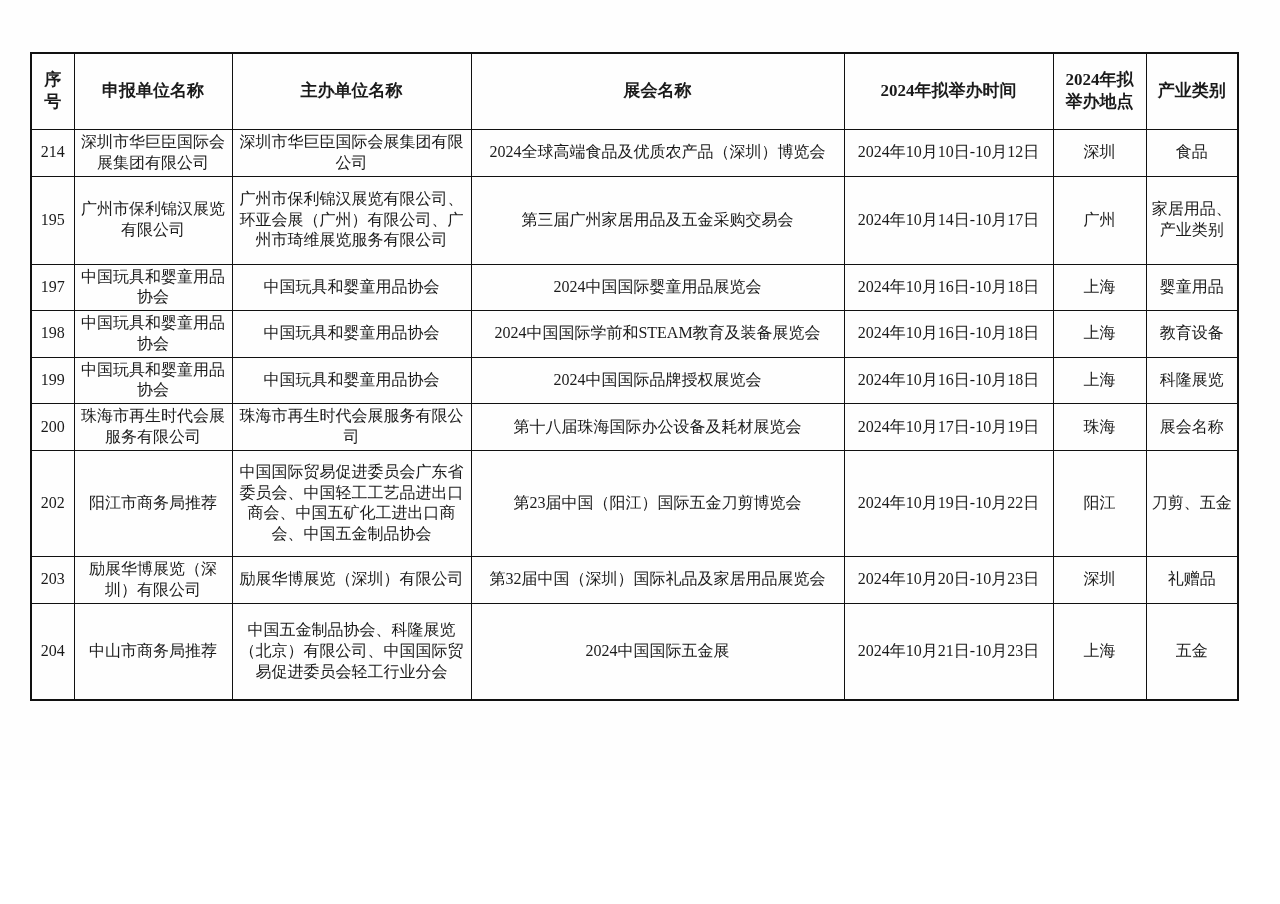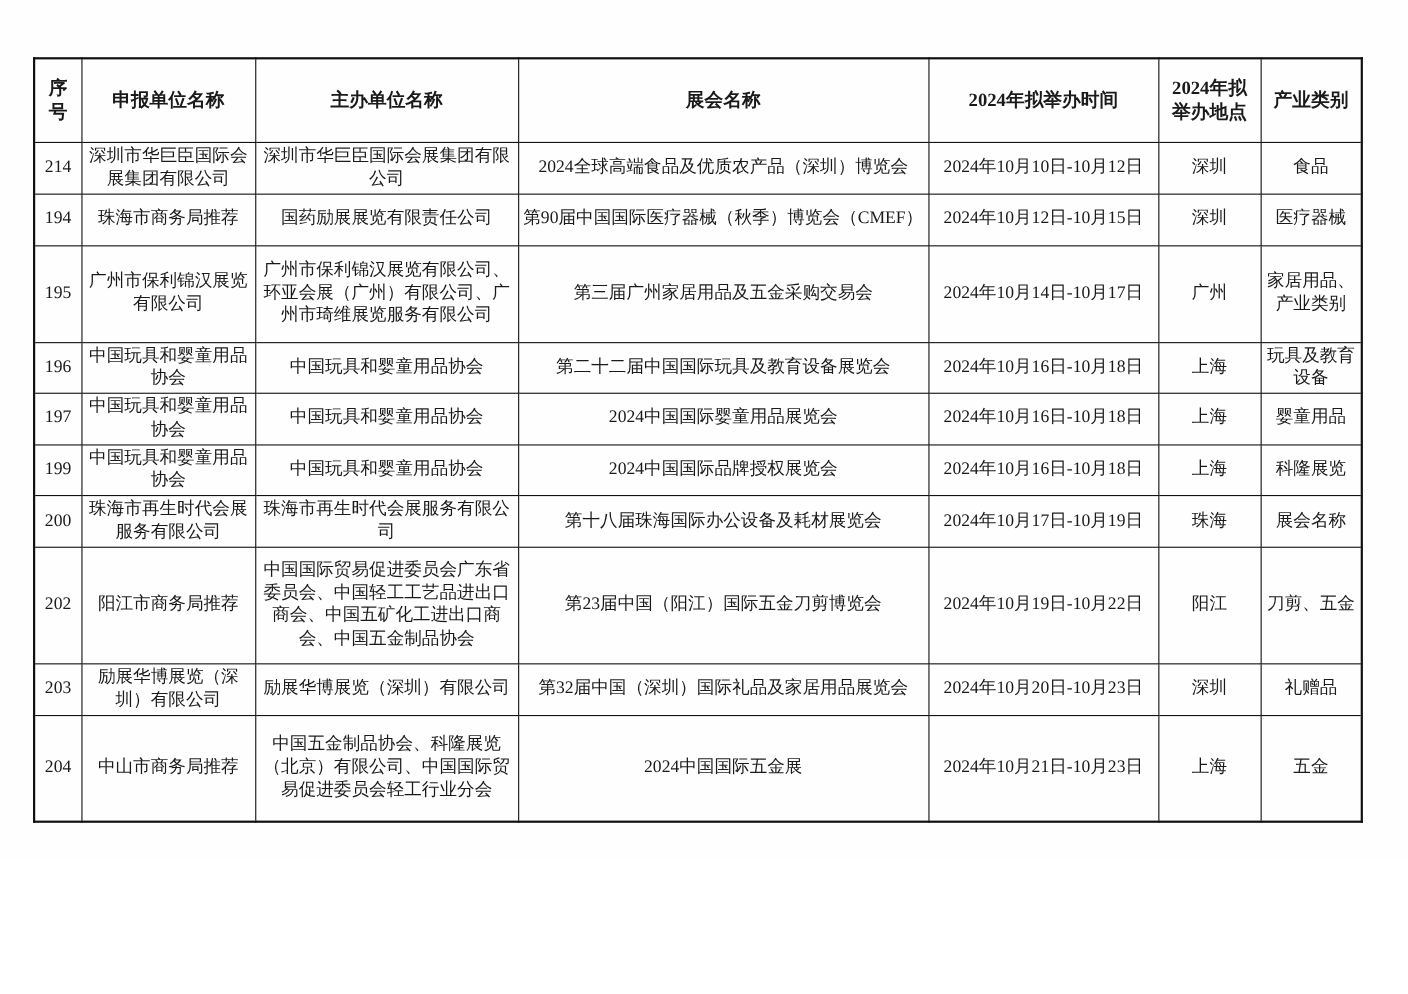--- a/index.html
+++ b/index.html
@@ -79,55 +79,46 @@
     <tbody>
       <tr style="height:47px">
         <td>214</td>
         <td>深圳市华巨臣国际会展集团有限公司</td>
         <td>深圳市华巨臣国际会展集团有限公司</td>
         <td>2024全球高端食品及优质农产品（深圳）博览会</td>
         <td>2024年10月10日-10月12日</td>
         <td>深圳</td>
         <td>食品</td>
       </tr>
-      <tr style="height:47px">
-        <td>194</td>
-        <td>珠海市商务局推荐</td>
-        <td>国药励展展览有限责任公司</td>
-        <td>第90届中国国际医疗器械（秋季）博览会（CMEF）</td>
-        <td>2024年10月12日-10月15日</td>
-        <td>深圳</td>
-        <td>医疗器械</td>
-      </tr>
       <tr style="height:88px">
         <td>195</td>
         <td>广州市保利锦汉展览有限公司</td>
         <td>广州市保利锦汉展览有限公司、环亚会展（广州）有限公司、广州市琦维展览服务有限公司</td>
         <td>第三届广州家居用品及五金采购交易会</td>
         <td>2024年10月14日-10月17日</td>
         <td>广州</td>
         <td>家居用品、产业类别</td>
       </tr>
-      <tr style="height:42px">
-        <td>196</td>
-        <td>中国玩具和婴童用品协会</td>
-        <td>中国玩具和婴童用品协会</td>
-        <td>第二十二届中国国际玩具及教育设备展览会</td>
-        <td>2024年10月16日-10月18日</td>
-        <td>上海</td>
-        <td>玩具及教育设备</td>
-      </tr>
       <tr style="height:44px">
         <td>197</td>
         <td>中国玩具和婴童用品协会</td>
         <td>中国玩具和婴童用品协会</td>
         <td>2024中国国际婴童用品展览会</td>
         <td>2024年10月16日-10月18日</td>
         <td>上海</td>
         <td>婴童用品</td>
+      </tr>
+      <tr style="height:44px">
+        <td>198</td>
+        <td>中国玩具和婴童用品协会</td>
+        <td>中国玩具和婴童用品协会</td>
+        <td>2024中国国际学前和STEAM教育及装备展览会</td>
+        <td>2024年10月16日-10月18日</td>
+        <td>上海</td>
+        <td>教育设备</td>
       </tr>
       <tr style="height:43px">
         <td>199</td>
         <td>中国玩具和婴童用品协会</td>
         <td>中国玩具和婴童用品协会</td>
         <td>2024中国国际品牌授权展览会</td>
         <td>2024年10月16日-10月18日</td>
         <td>上海</td>
         <td>科隆展览</td>
       </tr>

